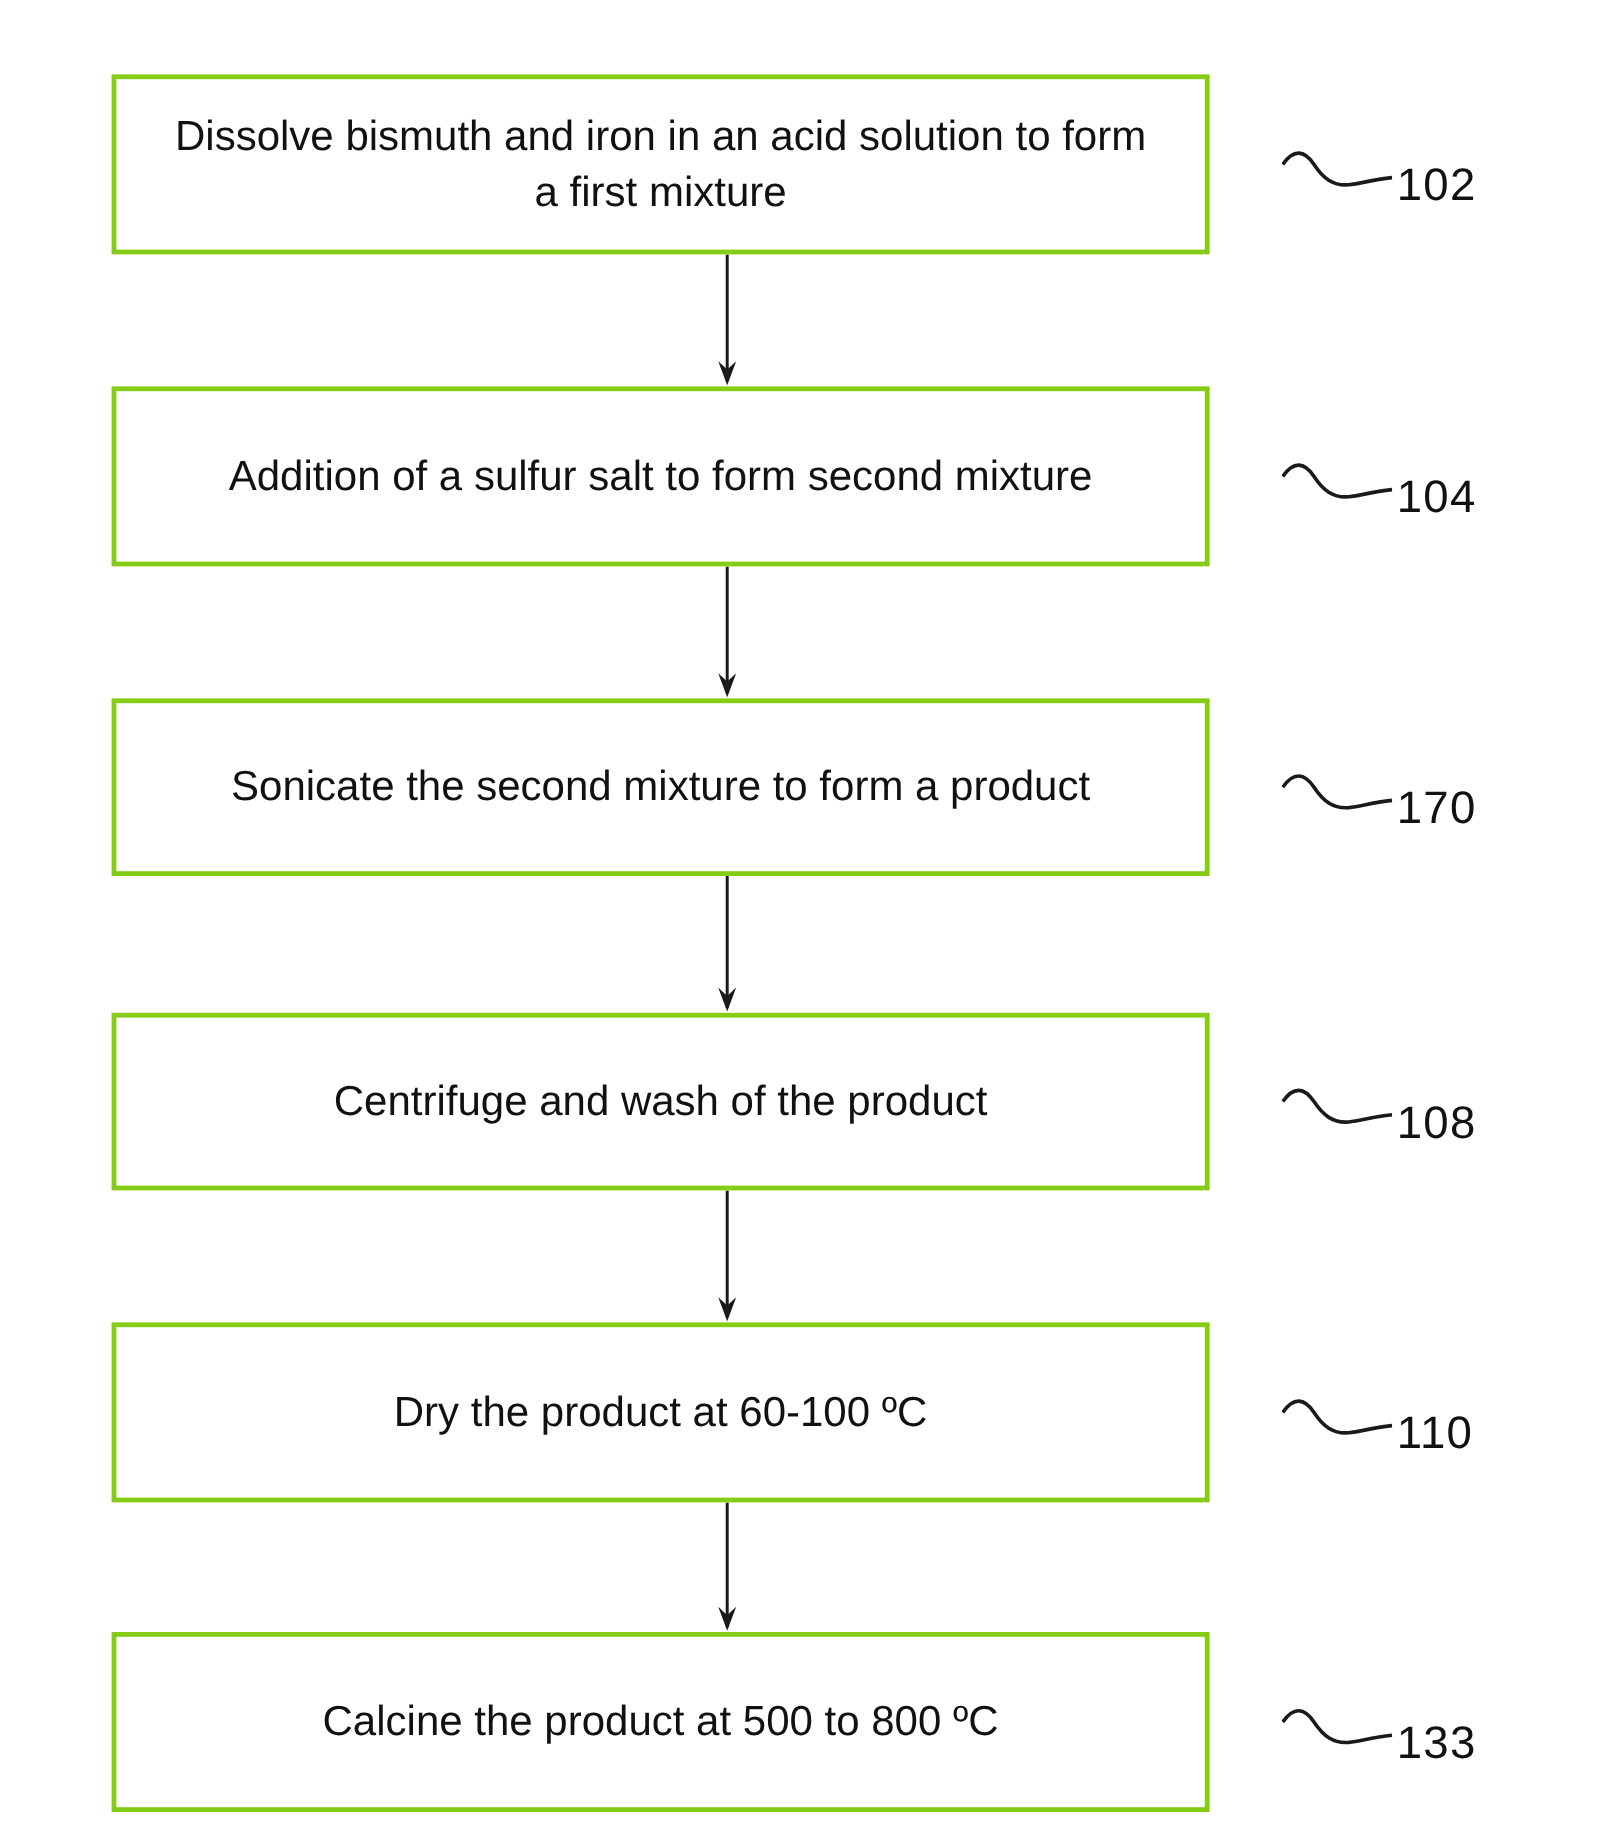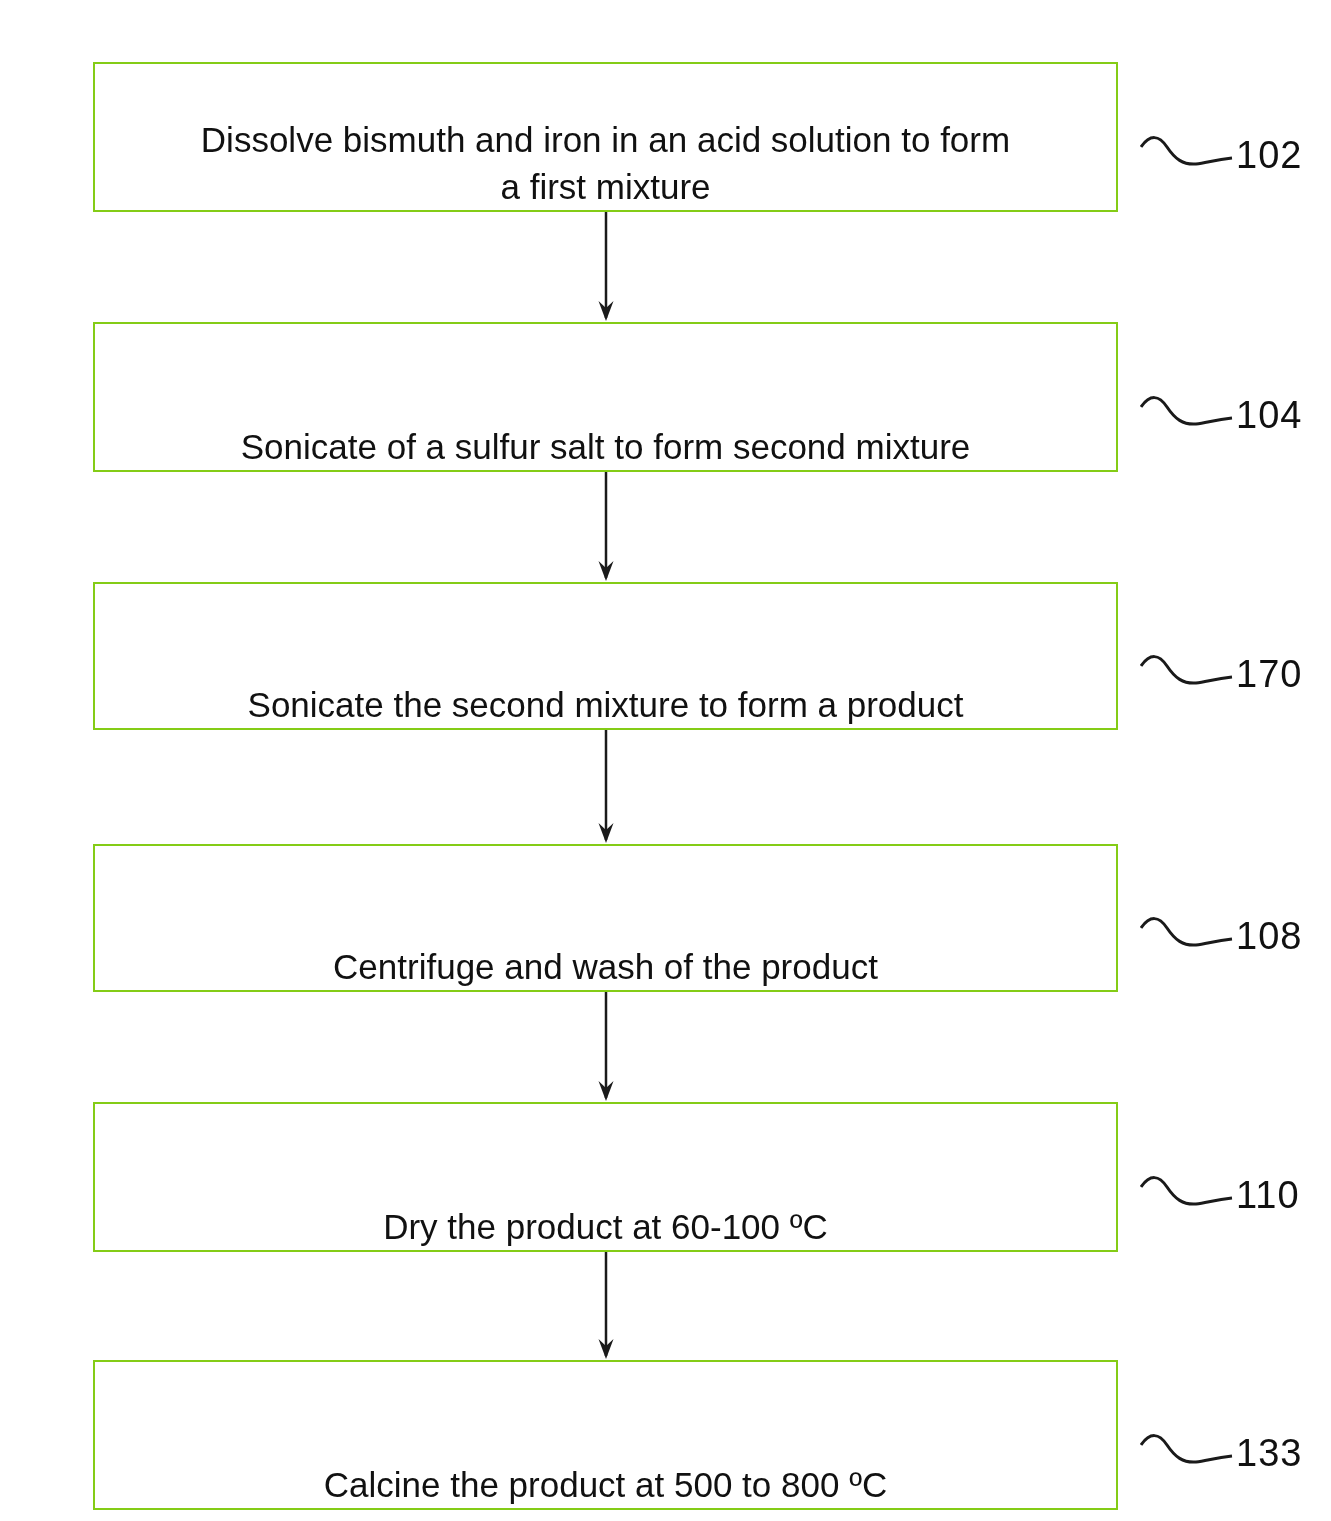--- a/index.html
+++ b/index.html
@@ -12,26 +12,26 @@
     width: 1331px;
     height: 1521px;
     background: #ffffff;
     font-family: "Liberation Sans", "DejaVu Sans", sans-serif;
     color: #1a1a1a;
     overflow: hidden;
   }
   .step-box {
     position: absolute;
     left: 93px;
-    width: 1025px;
-    border: 2px solid #84cc16;
+    width: 915px;
+    border: 4px solid #84cc16;
     background: #ffffff;
     box-sizing: border-box;
     display: flex;
-    align-items: flex-end;
+    align-items: center;
     justify-content: center;
     text-align: center;
   }
   .step-box .label {
     font-size: 35px;
     line-height: 1.35;
     color: #111111;
     padding: 0 20px;
   }
   .box-1 { top: 62px;   height: 150px; }
@@ -48,23 +48,23 @@
     width: 24px;
   }
   .arrow-1 { top: 212px;  height: 110px; }
   .arrow-2 { top: 472px;  height: 110px; }
   .arrow-3 { top: 730px;  height: 114px; }
   .arrow-4 { top: 992px;  height: 110px; }
   .arrow-5 { top: 1252px; height: 108px; }
 
   .ref-label {
     position: absolute;
-    left: 1128px;
+    left: 1056px;
     display: flex;
-    align-items: flex-end;
+    align-items: flex-start;
     padding-left: 12px;
   }
   .ref-label svg { display: block; margin-top: 0; }
   .ref-label .ref-num {
     font-size: 38px;
     line-height: 44px;
     margin-top: 8px;
     margin-left: 2px;
     color: #111111;
     letter-spacing: 1px;
@@ -81,21 +81,21 @@
 </style>
 </head>
 <body>
 
 <div id="canvas">
 
   <div class="step-box box-1">
     <span class="label">Dissolve bismuth and iron in an acid solution to form a first mixture</span>
   </div>
   <div class="step-box box-2">
-    <span class="label">Sonicate of a sulfur salt to form second mixture</span>
+    <span class="label">Addition of a sulfur salt to form second mixture</span>
   </div>
   <div class="step-box box-3">
     <span class="label">Sonicate the second mixture to form a product</span>
   </div>
   <div class="step-box box-4">
     <span class="label">Centrifuge and wash of the product</span>
   </div>
   <div class="step-box box-5">
     <span class="label">Dry the product at 60-100 ºC</span>
   </div>

